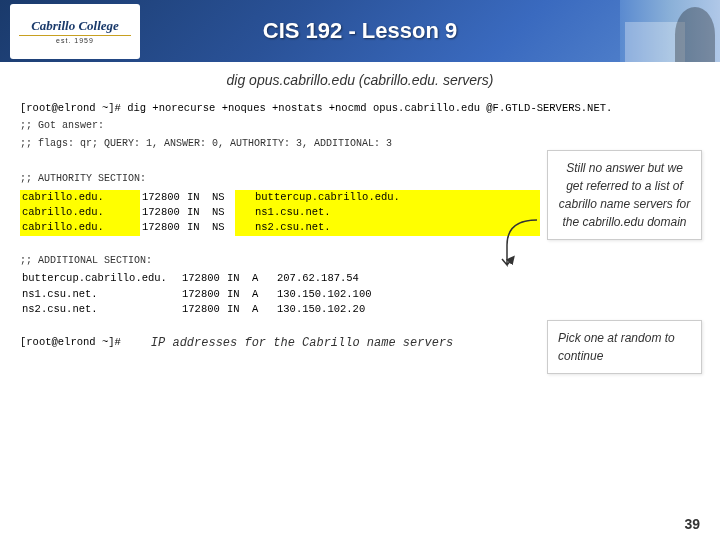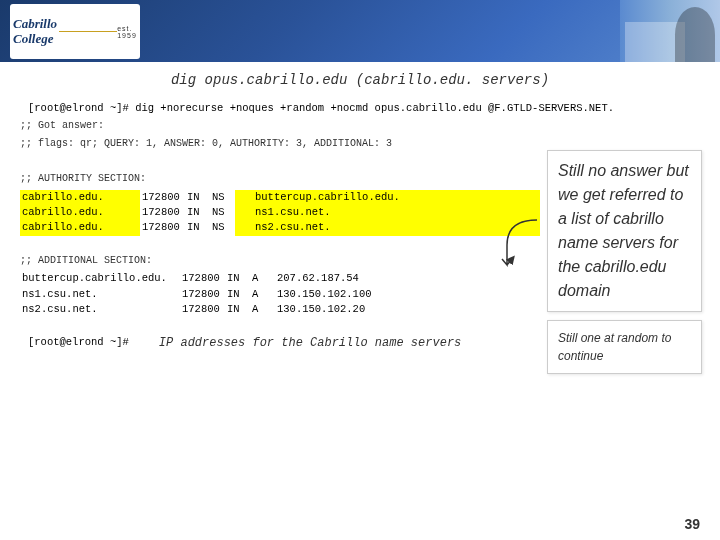--- a/index.html
+++ b/index.html
@@ -24,21 +24,21 @@
     }
     .header-logo {
       position: absolute;
       left: 10px;
       top: 4px;
       width: 130px;
       height: 55px;
       background: #fff;
       border-radius: 3px;
       display: flex;
-      flex-direction: row;
+      flex-direction: column;
       align-items: center;
       justify-content: center;
       padding: 3px;
     }
     .logo-text-main {
       font-family: 'Times New Roman', serif;
       font-size: 13px;
       color: #1a3a6b;
       font-style: italic;
       font-weight: bold;
@@ -89,40 +89,39 @@
       background: rgba(255,255,255,0.3);
     }
 
     
     .subtitle {
       text-align: center;
       font-size: 14px;
       color: #333;
       padding: 10px 0 5px;
       font-style: italic;
-      font-family: Liberation Mono, monospace;
     }
 
     
     .main-content {
       padding: 8px 20px;
     }
 
     
     .terminal {
       font-family: 'Courier New', Courier, monospace;
       font-size: 10.5px;
       color: #000;
       line-height: 1.45;
     }
 
     .cmd-line {
       margin-bottom: 2px;
     }
-    .prompt { color: #000; margin-left: 8px; }
+    .prompt { color: #000; }
     .cmd-bold { font-weight: normal; }
 
     
     .term-table {
       font-family: 'Courier New', Courier, monospace;
       font-size: 10.5px;
       width: 100%;
       border-collapse: collapse;
     }
     .term-table td {
@@ -134,25 +133,26 @@
 
     
     .annotation-box {
       position: absolute;
       right: 18px;
       top: 150px;
       width: 155px;
       background: #fff;
       border: 1px solid #ccc;
       padding: 8px 10px;
-      font-size: 16px;
+      font-size: 12px;
       font-style: italic;
       color: #333;
       line-height: 1.5;
       box-shadow: 1px 1px 3px rgba(0,0,0,0.1);
+      text-align: center;
     }
     .annotation-box2 {
       position: absolute;
       right: 18px;
       top: 320px;
       width: 155px;
       background: #fff;
       border: 1px solid #ccc;
       padding: 8px 10px;
       font-size: 12px;
@@ -199,35 +199,36 @@
   </style>
 </head>
 <body>
 
 <div class="header">
   <div class="header-logo">
     <span class="logo-text-main">Cabrillo College</span>
     <div class="logo-line"></div>
     <span class="logo-text-sub">est. 1959</span>
   </div>
+  <span class="header-title">CIS 192 - Lesson 9</span>
   <div class="header-photo">
     <div class="header-building"></div>
     <div class="header-photo-silhouette"></div>
   </div>
 </div>
 
 <div class="subtitle">dig opus.cabrillo.edu (cabrillo.edu. servers)</div>
 
 <div class="main-content">
 
   <div class="terminal">
 
     
     <div class="cmd-line">
-      <span class="prompt">[root@elrond ~]# </span><span class="cmd-bold">dig</span><span> +norecurse +noques +random +nocmd </span><span class="cmd-bold">opus.cabrillo.edu @F.GTLD-SERVERS.NET.</span>
+      <span class="prompt">[root@elrond ~]# </span><span class="cmd-bold">dig</span><span> +norecurse +noques +nostats +nocmd </span><span class="cmd-bold">opus.cabrillo.edu @F.GTLD-SERVERS.NET.</span>
     </div>
 
     
     <div class="section-header">;; Got answer:</div>
     <div class="section-header">;; flags: qr; QUERY: 1, ANSWER: 0, AUTHORITY: 3, ADDITIONAL: 3</div>
 
     <br>
 
     
     <div class="section-header">;; AUTHORITY SECTION:</div>
@@ -310,16 +311,16 @@
     <path d="M 40 5 Q 10 5 10 30 L 10 50 L 5 44 M 10 50 L 15 44" stroke="#333" stroke-width="1.5" fill="none" marker-end="url(#arrowhead)"></path>
     <defs>
       <marker id="arrowhead" markerWidth="6" markerHeight="6" refX="3" refY="3" orient="auto">
         <path d="M 0 0 L 6 3 L 0 6 Z" fill="#333"></path>
       </marker>
     </defs>
   </svg>
 </div>
 
 <div class="annotation-box2">
-  <span>Still one at random to continue</span>
+  <span>Pick one at random to continue</span>
 </div>
 
 <div class="page-number">39</div>
 
 </body></html>

